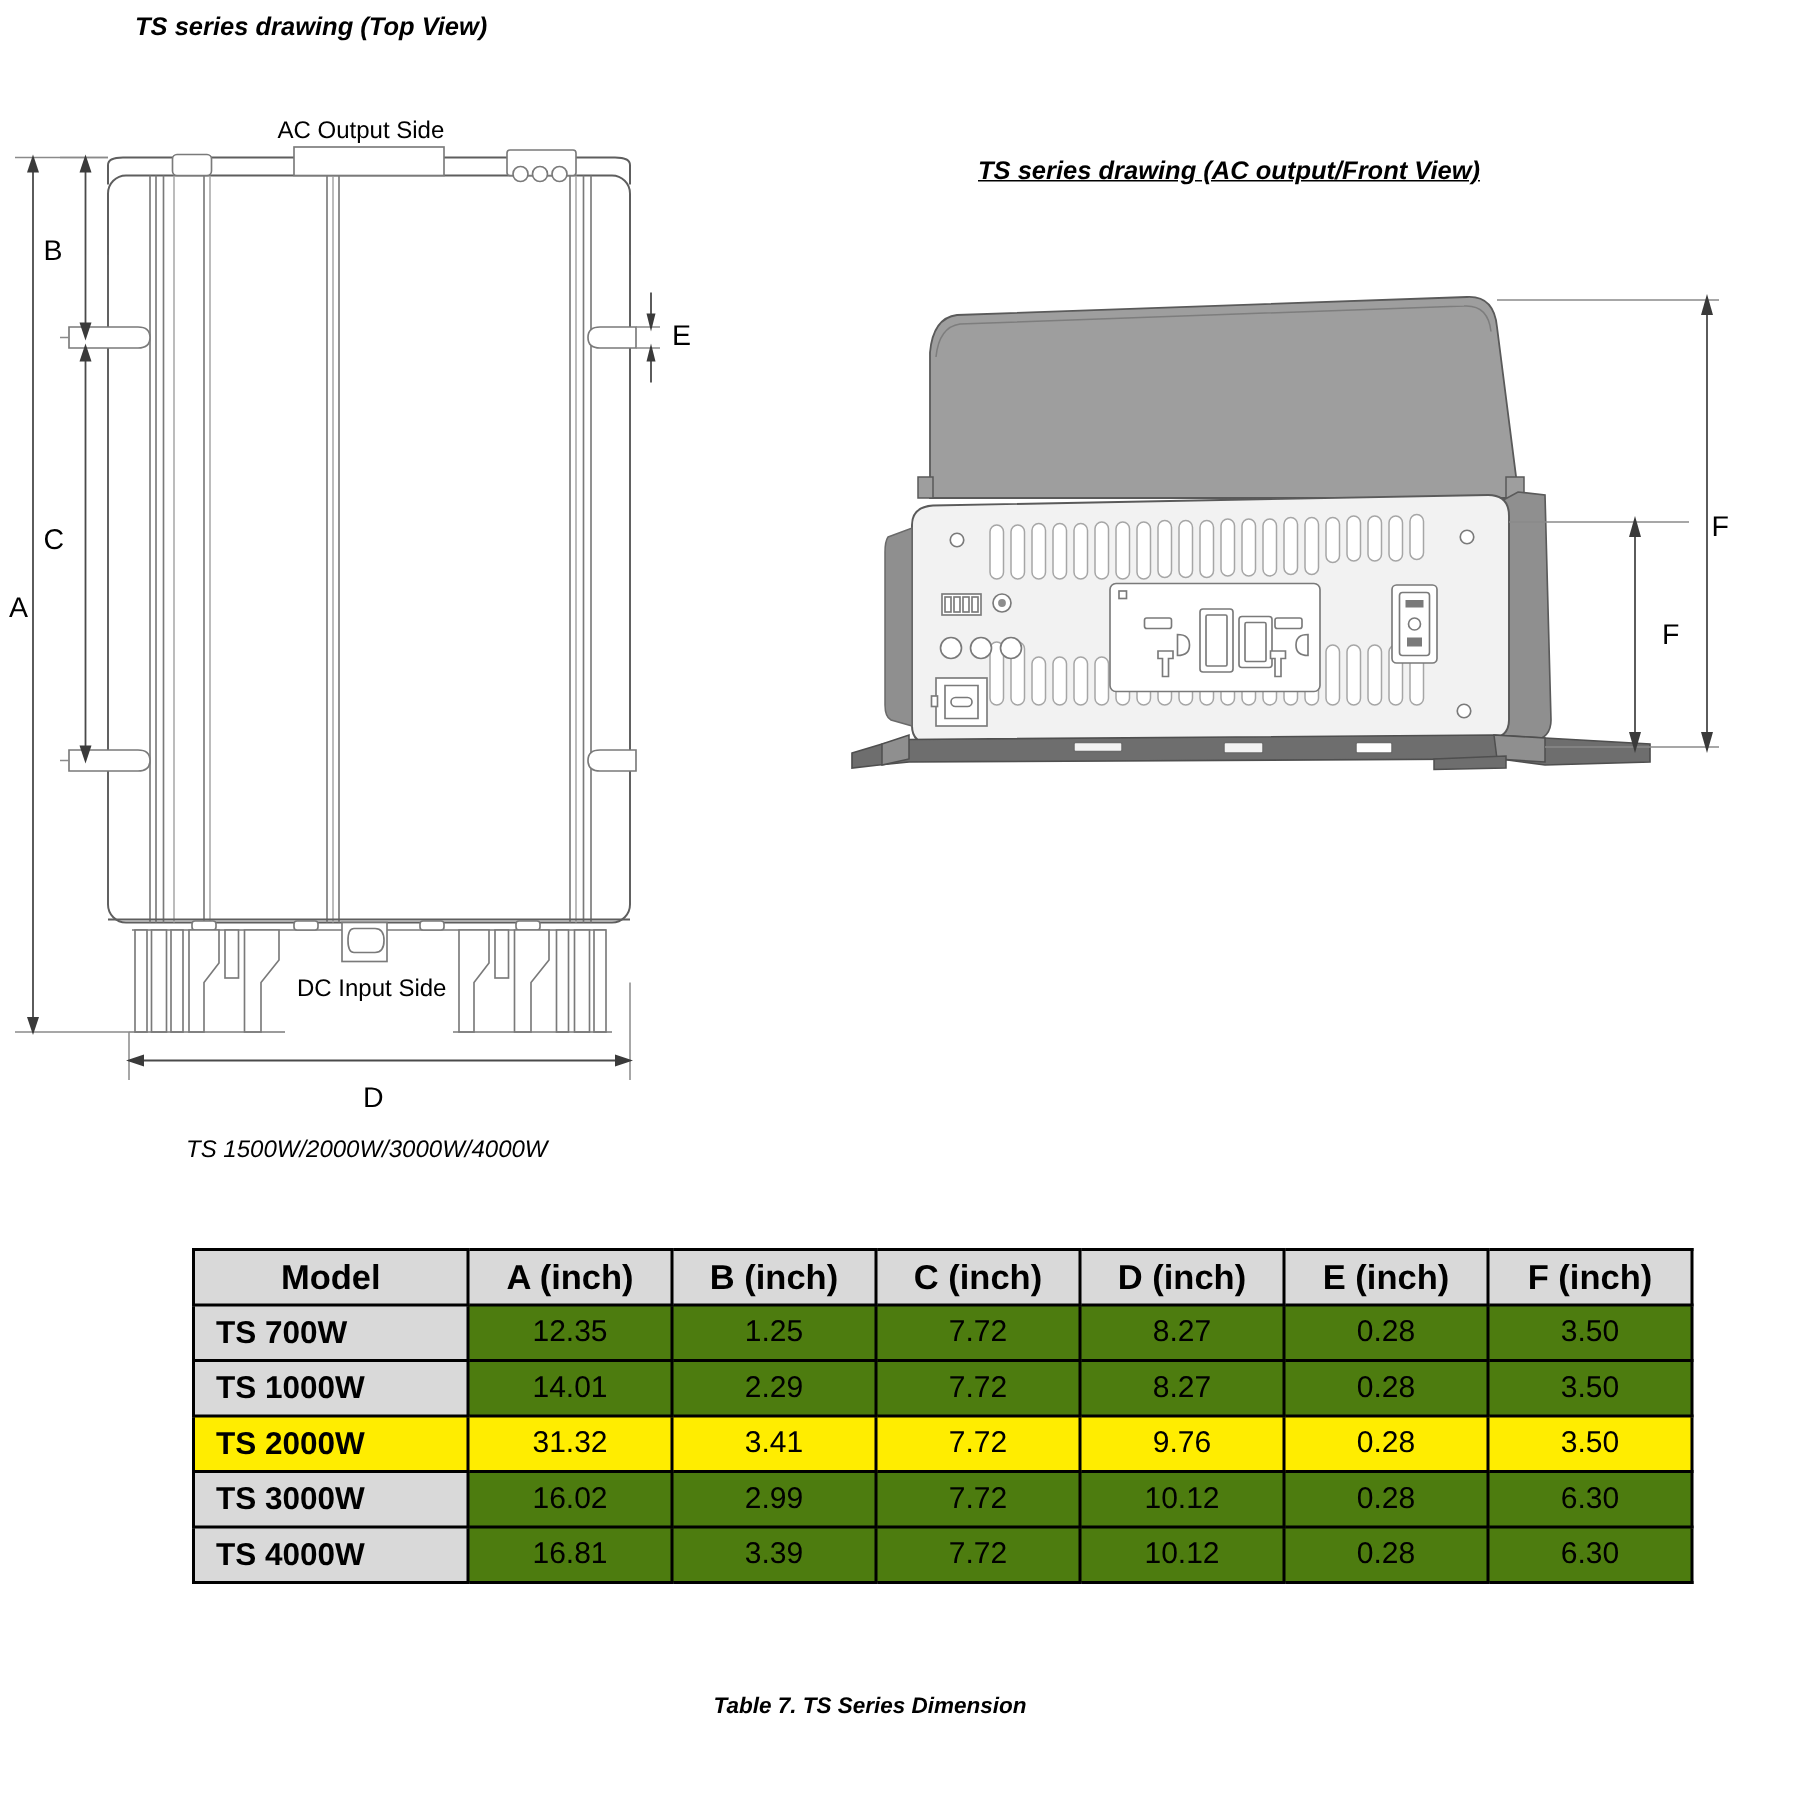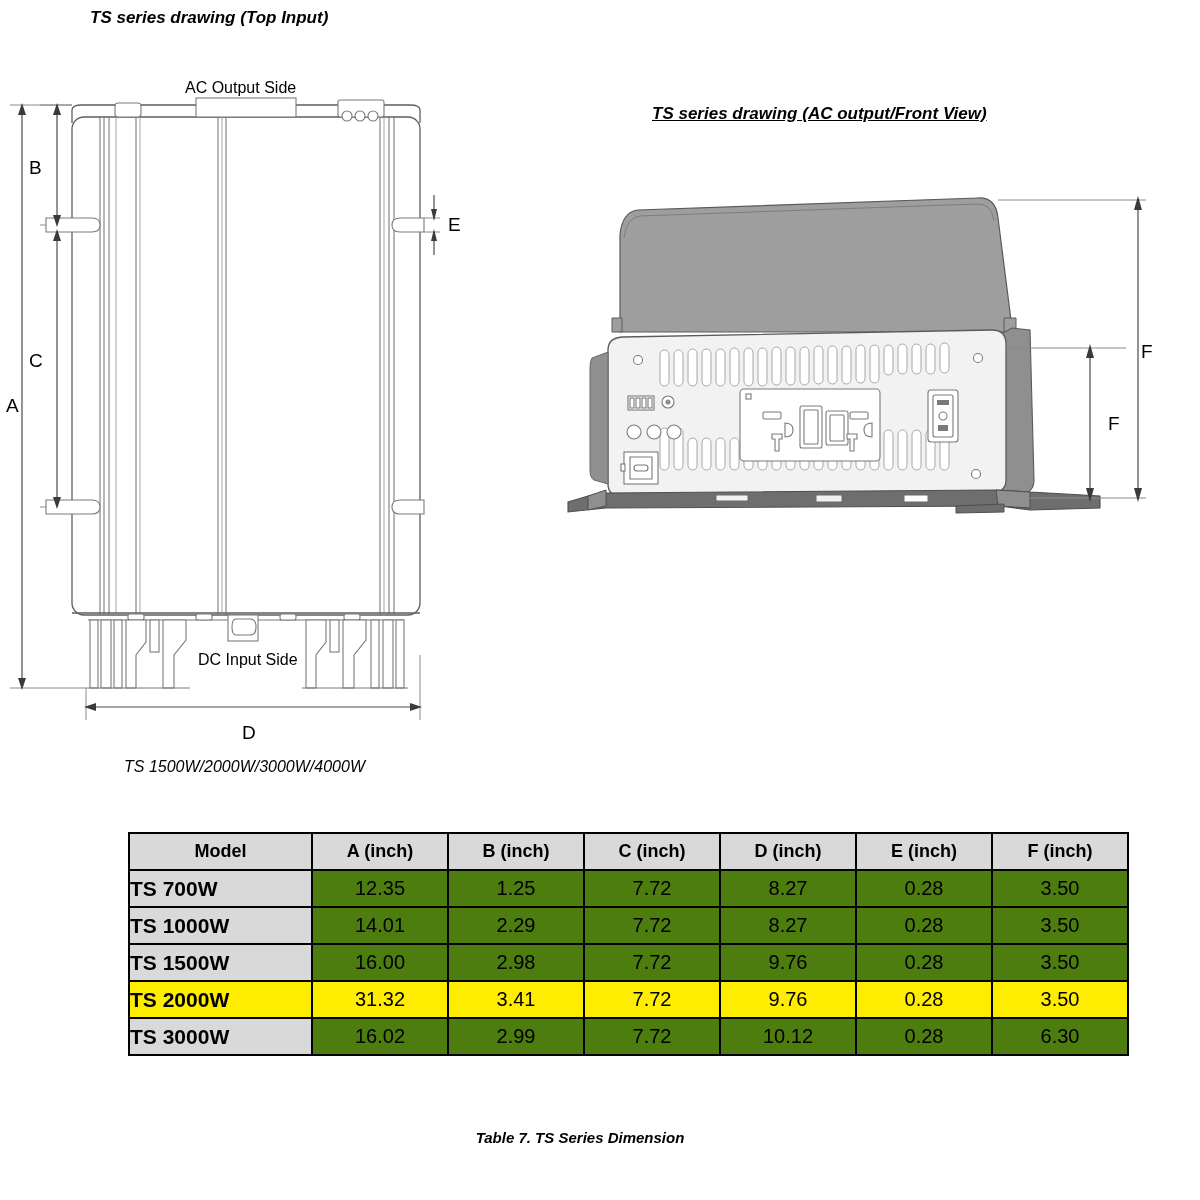--- a/index.html
+++ b/index.html
@@ -57,27 +57,27 @@
     height: 37px;
     font-size: 20px;
     text-align: center;
     padding: 0 4px;
     background: #4d7c0f;
     box-sizing: border-box;
   }
   table.dim-table th {
     background: #d9d9d9;
     font-weight: bold;
-    font-size: 18px;
+    font-size: 23px;
   }
   table.dim-table td.model-cell {
     background: #d9d9d9;
     font-weight: bold;
     text-align: left;
-    padding-left: 0;
+    padding-left: 14px;
     font-size: 21px;
   }
   table.dim-table tr.hl td,
   table.dim-table tr.hl td.model-cell {
     background: #ffed00;
   }
   col.c-model { width: 183px; }
   col.c-val   { width: 136px; }
 
   #table-caption {
@@ -96,21 +96,21 @@
   .extline { fill: none; stroke: #8a8a8a; stroke-width: 1; }
   .fillw { fill: #ffffff; }
   .fill-lt { fill: #f2f2f2; }
   .fill-md { fill: #9e9e9e; }
   .fill-dk { fill: #6e6e6e; }
   .fill-dk2 { fill: #8f8f8f; }
 </style>
 </head>
 <body>
 
-<div class="abs title-bi" style="left:90px; top:8px;">TS series drawing (Top Input)</div>
+<div class="abs title-bi" style="left:90px; top:8px;">TS series drawing (Top View)</div>
 
 <div class="abs" style="left:0px; top:95px;">
 <svg width="470" height="625" viewBox="0 0 470 625">
 
   <path class="ln2" d="M72,28 L72,15 Q72,10 82,10 L410,10 Q420,10 420,15 L420,28"></path>
   <rect class="fillw ln2" x="72" y="22" width="348" height="498" rx="12"></rect>
 
   <line class="ln" x1="100" y1="22" x2="100" y2="520"></line>
   <line class="ln" x1="104" y1="22" x2="104" y2="520"></line>
   <line class="ln" x1="109" y1="22" x2="109" y2="520"></line>
@@ -387,44 +387,44 @@
       </tr>
       <tr>
         <td class="model-cell">TS 1000W</td>
         <td>14.01</td>
         <td>2.29</td>
         <td>7.72</td>
         <td>8.27</td>
         <td>0.28</td>
         <td>3.50</td>
       </tr>
-      <tr>
-        <td class="model-cell">TS 1500W</td>
-        <td>16.00</td>
-        <td>2.98</td>
-        <td>7.72</td>
-        <td>9.76</td>
-        <td>0.28</td>
-        <td>3.50</td>
-      </tr>
       <tr class="hl">
         <td class="model-cell">TS 2000W</td>
         <td>31.32</td>
         <td>3.41</td>
         <td>7.72</td>
         <td>9.76</td>
         <td>0.28</td>
         <td>3.50</td>
       </tr>
       <tr>
         <td class="model-cell">TS 3000W</td>
         <td>16.02</td>
         <td>2.99</td>
         <td>7.72</td>
         <td>10.12</td>
         <td>0.28</td>
         <td>6.30</td>
       </tr>
+      <tr>
+        <td class="model-cell">TS 4000W</td>
+        <td>16.81</td>
+        <td>3.39</td>
+        <td>7.72</td>
+        <td>10.12</td>
+        <td>0.28</td>
+        <td>6.30</td>
+      </tr>
     </tbody>
   </table>
 </div>
 
 <div class="abs caption" id="table-caption">Table 7. TS Series Dimension</div>
 
 </body></html>

